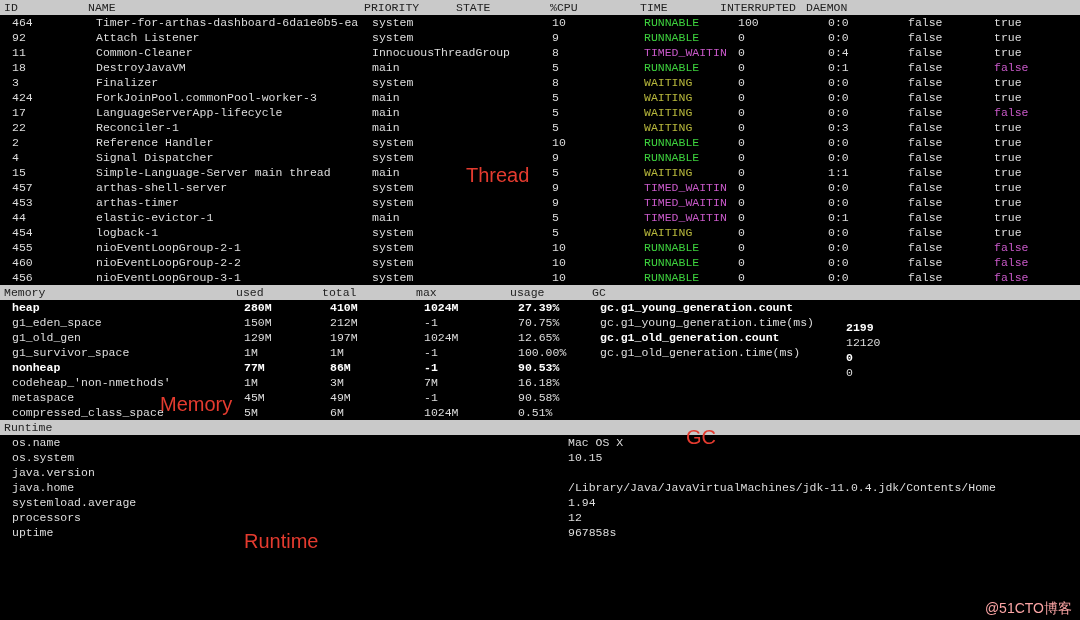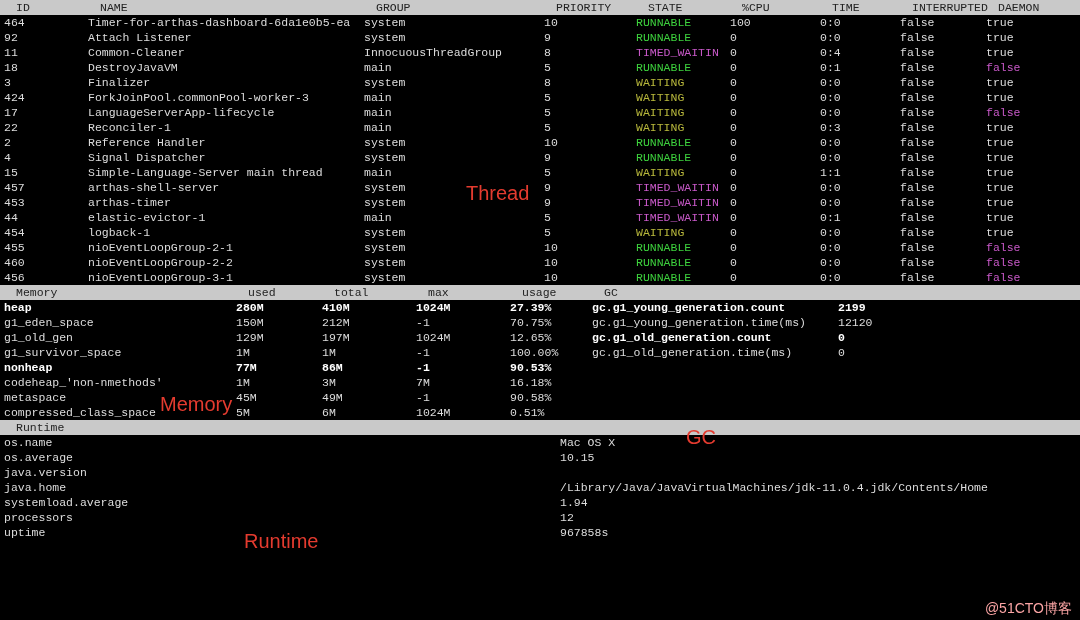--- a/index.html
+++ b/index.html
@@ -13,27 +13,26 @@
     height: 620px;
     overflow: hidden;
     position: relative;
   }
   .hdr {
     background: #c9c9c9;
     color: #222;
     font-weight: normal;
     display: flex;
     height: 15px;
-    padding-left: 16px;
+    padding-left: 4px;
   }
   .row {
     display: flex;
     height: 15px;
-    padding-left: 4px;
-    align-items: flex-end;
+    padding-left: 12px;
   }
   
   .t-id    { width: 84px; }
   .t-name  { width: 276px; }
   .t-group { width: 180px; }
   .t-prio  { width: 92px; padding-left: 0; }
   .t-state { width: 94px; }
   .t-cpu   { width: 90px; }
   .t-time  { width: 80px; }
   .t-int   { width: 86px; }
@@ -71,21 +70,20 @@
     font-size: 14px;
     font-family: Arial, sans-serif;
   }
 </style>
 </head>
 <body>
 
 <div class="hdr">
   <span class="t-id">ID</span>
   <span class="t-name">NAME</span>
-  <span class="t-group">GROUP</span>
   <span class="t-prio">PRIORITY</span>
   <span class="t-state">STATE</span>
   <span class="t-cpu">%CPU</span>
   <span class="t-time">TIME</span>
   <span class="t-int">INTERRUPTED</span>
   <span class="t-dae">DAEMON</span>
 </div>
 <div id="thread-body">
     <div class="row">
       <span class="t-id">464</span>
@@ -372,21 +370,21 @@
 
 <div class="hdr">
   <span>Runtime</span>
 </div>
 <div id="rt-body">
     <div class="row">
       <span class="runtime-k">os.name</span>
       <span class="runtime-v">Mac OS X</span>
     </div>
     <div class="row">
-      <span class="runtime-k">os.average</span>
+      <span class="runtime-k">os.system</span>
       <span class="runtime-v">10.15</span>
     </div>
     <div class="row">
       <span class="runtime-k">java.version</span>
     </div>
     <div class="row">
       <span class="runtime-k">java.home</span>
       <span class="runtime-v">/Library/Java/JavaVirtualMachines/jdk-11.0.4.jdk/Contents/Home</span>
     </div>
     <div class="row">
@@ -396,18 +394,18 @@
     <div class="row">
       <span class="runtime-k">processors</span>
       <span class="runtime-v">12</span>
     </div>
     <div class="row">
       <span class="runtime-k">uptime</span>
       <span class="runtime-v">967858s</span>
     </div>
   </div>
 
-<div class="red-anno" style="left:466px; top:186px;">Thread</div>
+<div class="red-anno" style="left:466px; top:168px;">Thread</div>
 <div class="red-anno" style="left:160px; top:397px;">Memory</div>
 <div class="red-anno" style="left:686px; top:430px;">GC</div>
 <div class="red-anno" style="left:244px; top:534px;">Runtime</div>
 
 <div class="watermark">@51CTO博客</div>
 
 </body></html>

